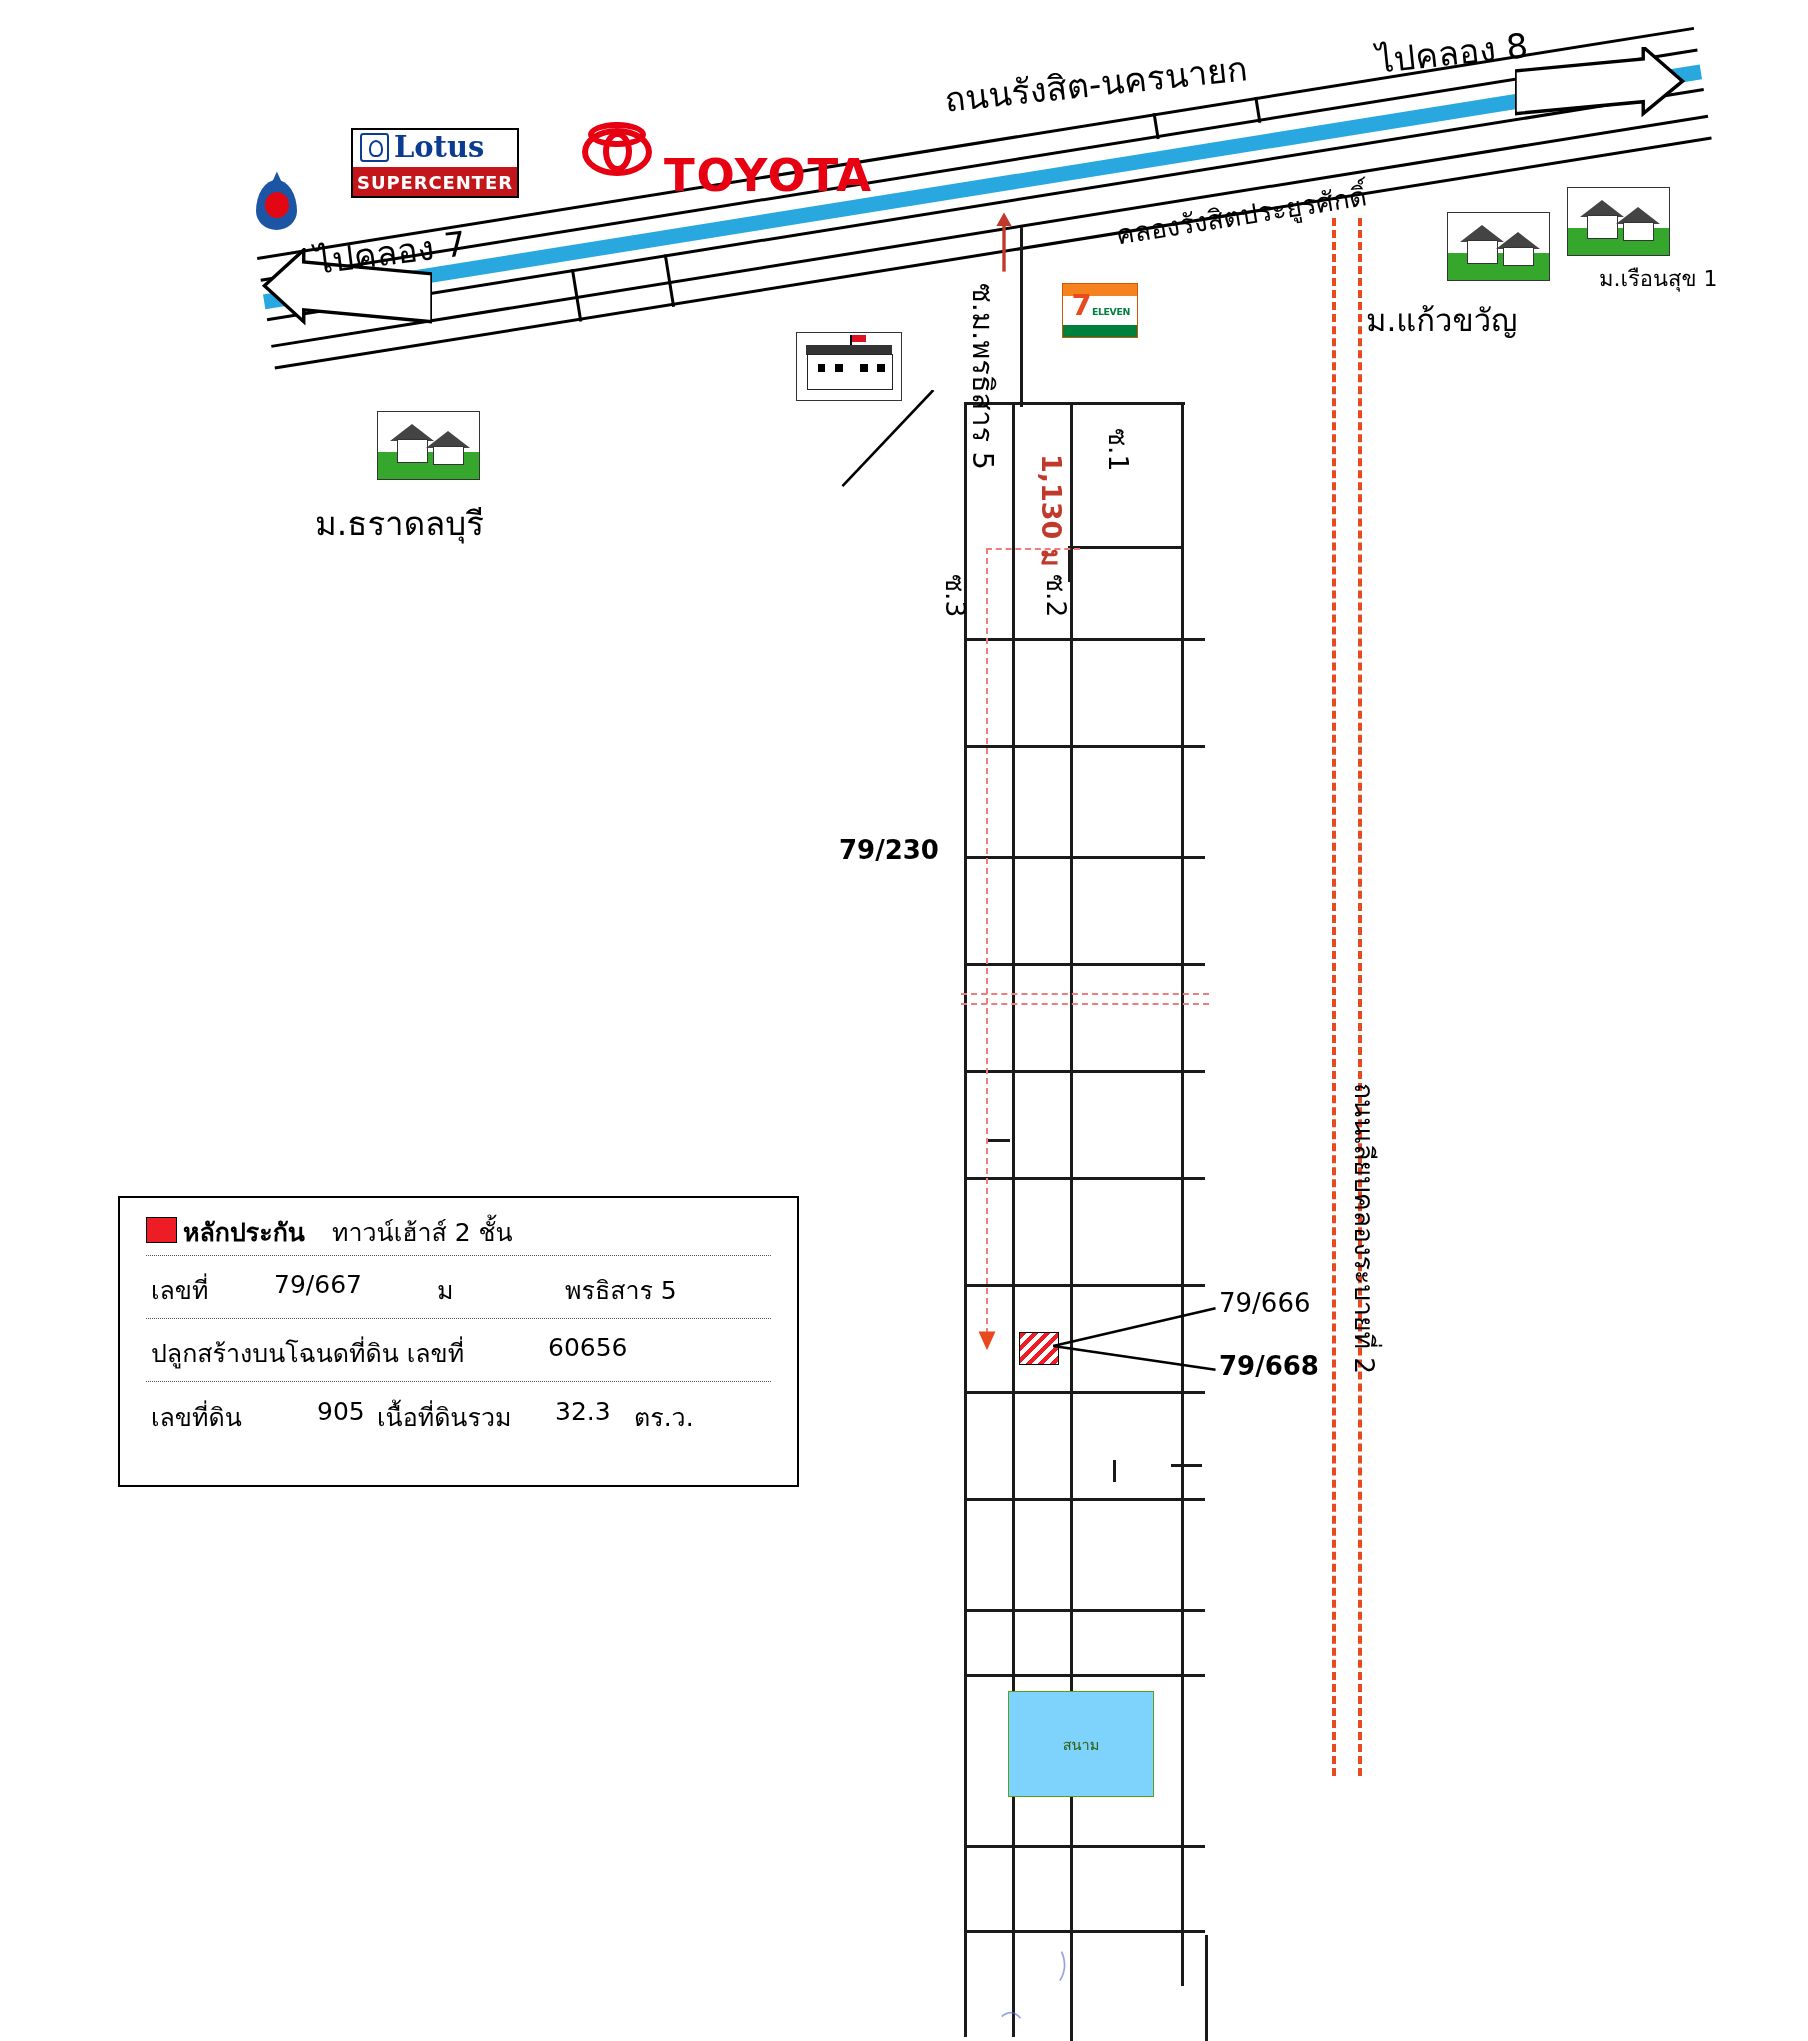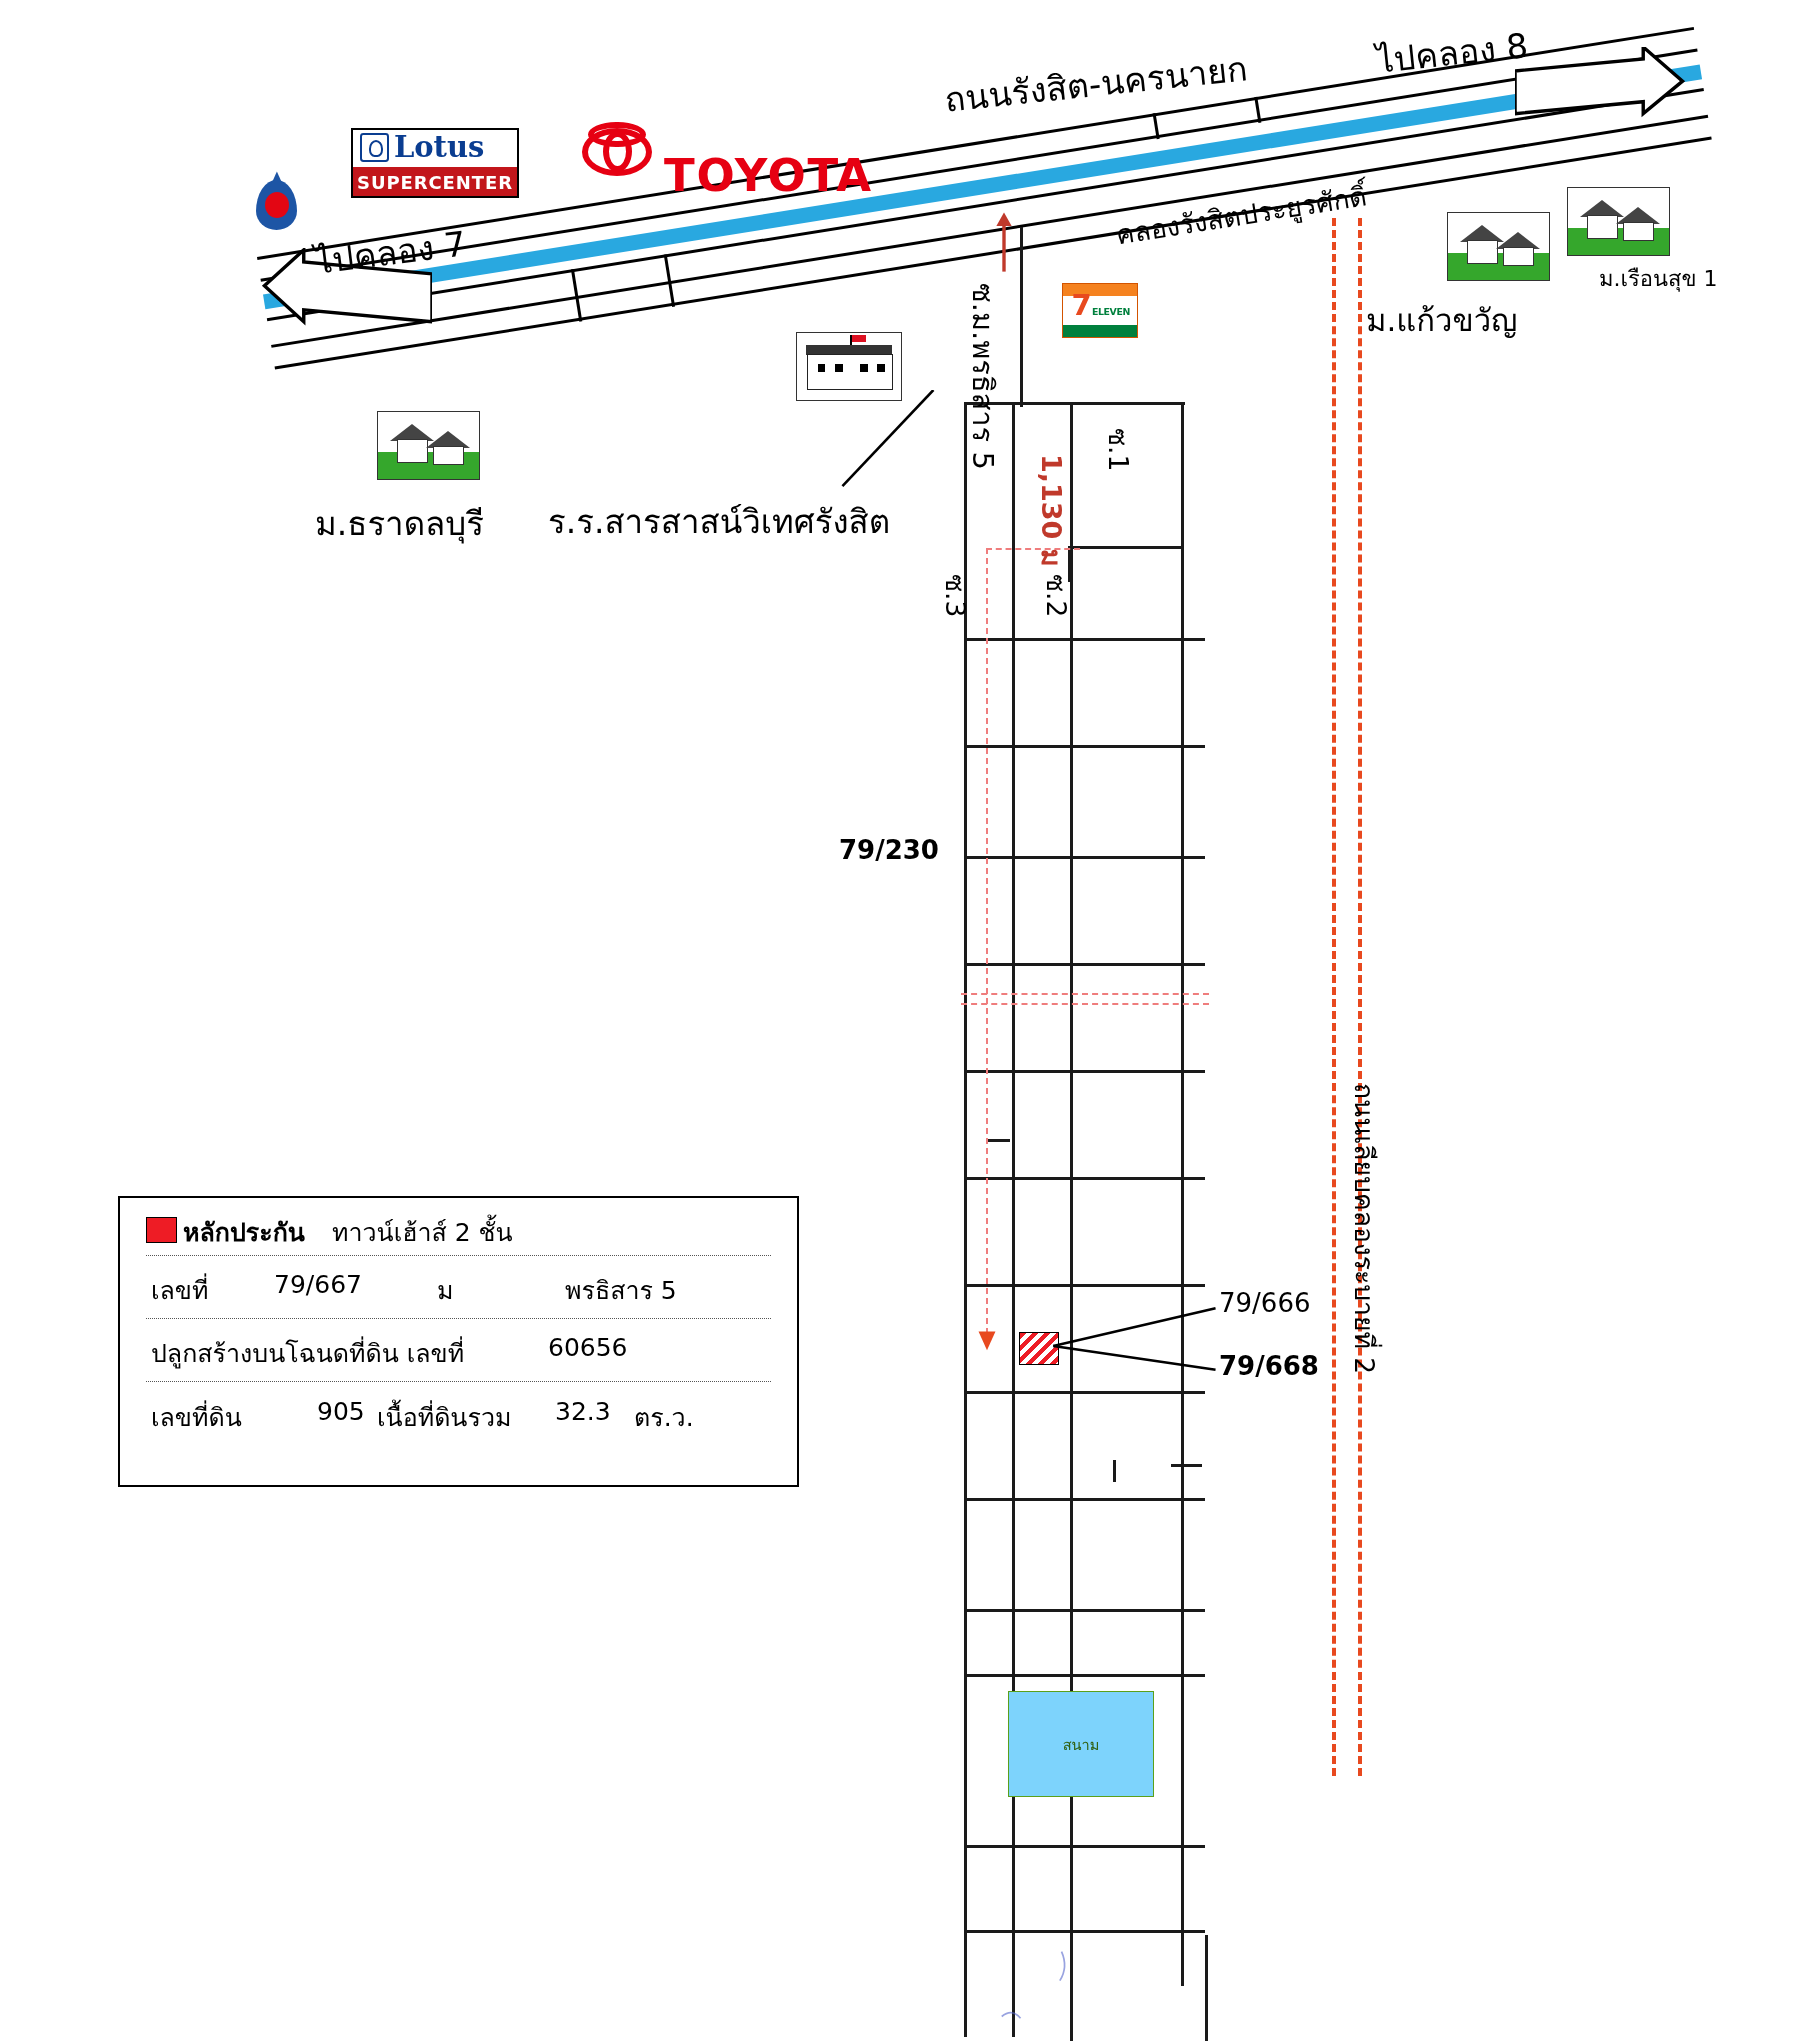--- a/index.html
+++ b/index.html
@@ -366,21 +366,20 @@
   </div>
   <div class="houseicon" style="left:1567px;top:187px;">
     <div class="grass"></div>
     <div class="roof" style="left:12px;top:12px;"></div>
     <div class="body" style="left:19px;top:27px;width:29px;height:22px;"></div>
     <div class="roof" style="left:48px;top:19px;"></div>
     <div class="body" style="left:55px;top:34px;width:29px;height:17px;"></div>
   </div>
 
   <div class="txt" style="left:315px;top:497px;font-size:33px;">ม.ธราดลบุรี</div>
-  <div class="txt" style="left:548px;top:495px;font-size:33px;">ร.ร.สารสาสน์วิเทศรังสิต</div>
   <div class="txt" style="left:1366px;top:295px;font-size:31px;">ม.แก้วขวัญ</div>
   <div class="txt" style="left:1571px;top:261px;font-size:22px;margin-left:28px;">ม.เรือนสุข 1</div>
 
   <div class="vline" style="left:964px;top:402px;height:1635px;"></div>
   <div class="vline" style="left:1012px;top:402px;height:1635px;"></div>
 
   <div class="vline" style="left:1070px;top:402px;height:1635px;"></div>
   <div class="vline" style="left:1181px;top:402px;height:1584px;"></div>
   <div class="vline" style="left:1068px;top:548px;height:34px;"></div>
 

